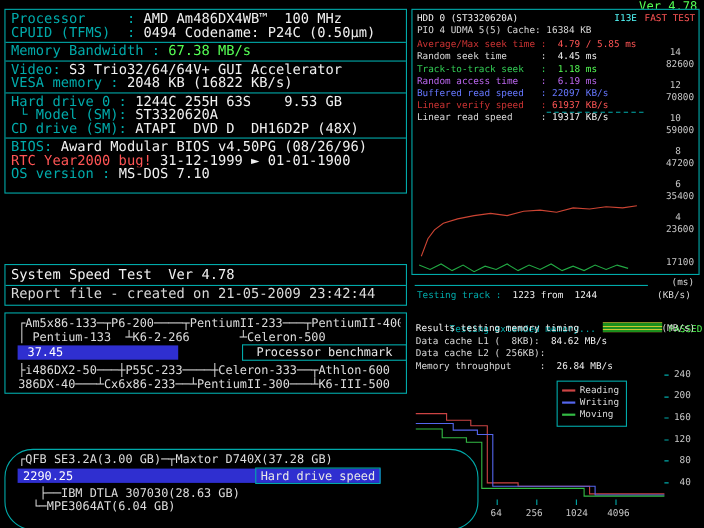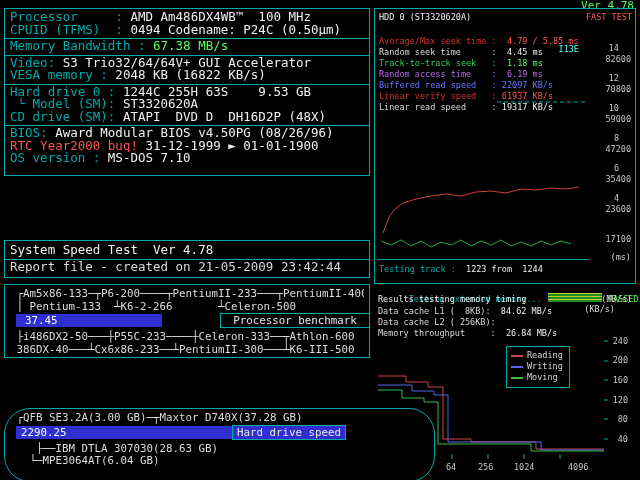--- a/index.html
+++ b/index.html
@@ -16,21 +16,21 @@
   .row{white-space:pre;height:12.5px;overflow:hidden;}
   .hr{height:3px;border-bottom:1px solid #00aaaa;margin:0 -5px 1px;}
   .c-cyan{color:#00aaaa}.c-bcyan{color:#55ffff}.c-white{color:#d8d8d8}.c-bwhite{color:#f0f0f0}
   .c-green{color:#33cc55}.c-bgreen{color:#55ff55}.c-red{color:#cc3333}.c-bred{color:#ff5555}
   .c-blue{color:#6677ff}.c-mag{color:#bb66ee}
 
   
   #titlebox{left:4px;top:240px;width:366px;height:38px;font-size:12.5px;line-height:12.5px;padding:3px 5px;}
 
   
-  #hddpanel{left:374px;top:8px;width:262px;height:276px;font-size:8.5px;line-height:11px;}
+  #hddpanel{left:374px;top:8px;width:262px;height:242px;font-size:8.5px;line-height:11px;}
   #hddpanel .abs{position:absolute;white-space:pre;}
   .srow{white-space:pre;height:11px;}
   .hdd-stats{position:absolute;left:4px;top:27px;}
   .axis-row{position:absolute;right:4px;width:46px;text-align:right;color:#c8c8c8;}
   .axis-row .ms{height:11px;padding-right:12px;}
   .axis-row .kbs{height:11px;}
   #hddgraph{position:absolute;left:2px;top:24px;}
   .hdd-div{position:absolute;left:2px;right:46px;top:250px;border-top:1px solid #00aaaa;}
 
   
@@ -83,22 +83,23 @@
   </div>
 
   <div class="box" id="titlebox">
     <div class="row c-bwhite">System Speed Test  Ver 4.78</div>
     <div class="hr"></div>
     <div class="row c-white">Report file - created on 21-05-2009 23:42:44</div>
   </div>
 
   <div class="box" id="hddpanel">
     <div class="abs c-bwhite" style="left:4px;top:3px;">HDD 0 (ST3320620A)</div>
-    <div class="abs c-bcyan" style="right:56px;top:3px;margin-top:32px;">I13E</div>
+    <div class="abs c-bcyan" style="right:56px;top:3px;">I13E</div>
     <div class="abs c-bred" style="right:3px;top:3px;">FAST TEST</div>
+    <div class="abs c-white" style="left:4px;top:14px;">PIO 4 UDMA 5(5) Cache: 16384 KB</div>
 
     <div class="hdd-stats">
       <div class="srow"><span class="c-red">Average/Max seek time :</span><span class="c-bred">  4.79 / 5.85 ms</span></div>
       <div class="srow"><span class="c-white">Random seek time      :</span><span class="c-bwhite">  4.45 ms</span></div>
       <div class="srow"><span class="c-green">Track-to-track seek   :</span><span class="c-bgreen">  1.18 ms</span></div>
       <div class="srow"><span class="c-mag">Random access time    :</span><span class="c-mag">  6.19 ms</span></div>
       <div class="srow"><span class="c-blue">Buffered read speed   :</span><span class="c-blue"> 22097 KB/s</span></div>
       <div class="srow"><span class="c-red">Linear verify speed   :</span><span class="c-bred"> 61937 KB/s</span></div>
       <div class="srow"><span class="c-white">Linear read speed     :</span><span class="c-bwhite"> 19317 KB/s</span></div>
     </div>
@@ -134,21 +135,21 @@
 
     <svg id="hddgraph" width="212" height="222" viewBox="0 0 212 222">
       <line x1="120" y1="69" x2="210" y2="69" stroke="#00aaaa" stroke-width="1" stroke-dasharray="4 3"></line>
       <polyline fill="none" stroke="#cc4433" stroke-width="1" points="6,200 12,184 18,176 26,170 39,166 54,163 69,161 84,163 99,159 114,158 129,160 144,156 159,157 174,155 189,156 202,154"></polyline>
       <polyline fill="none" stroke="#22aa44" stroke-width="1" points="4,208 14,212 24,207 34,213 44,208 54,214 64,209 74,212 84,207 94,213 104,208 114,212 124,207 134,213 144,209 154,213 164,208 174,212 184,208 194,211"></polyline>
     </svg>
 
     <div class="hdd-div"></div>
     <div class="abs c-white" style="right:4px;top:243px;">(ms)</div>
     <div class="abs" style="left:4px;top:255px;"><span class="c-cyan">Testing track : </span><span class="c-bwhite"> 1223 from  1244</span></div>
-    <div class="abs c-white" style="right:20px;top:255px;margin-top:40px;">(KB/s)</div>
+    <div class="abs c-white" style="right:7px;top:255px;">(KB/s)</div>
   </div>
 
   <div id="memsection">
     <div class="mrow" style="left:4px;top:2px;">
       <span class="c-cyan">Testing extended memory...</span><span class="prog"></span><span class="c-bgreen">PASSED</span>
     </div>
     <div class="mrow c-bwhite" style="left:4px;top:14px;">Results testing memory timing</div>
     <div class="mrow c-white" style="right:4px;top:14px;">(MB/s)</div>
     <div class="mrow" style="left:4px;top:26px;"><span class="c-white">Data cache L1 (  8KB):</span><span class="c-bwhite">  84.62 MB/s</span></div>
     <div class="mrow" style="left:4px;top:37px;"><span class="c-white">Data cache L2 ( 256KB):</span><span class="c-bwhite"></span></div>
@@ -183,21 +184,21 @@
     <div class="ytick" style="top:95px">160</div>
     <div class="ytick" style="top:115px">120</div>
     <div class="ytick" style="top:134px">80</div>
     <div class="ytick" style="top:154px">40</div>
 
     <div class="xtick" style="left:4px">4</div>
     <div class="xtick" style="left:36px">16</div>
     <div class="xtick" style="left:72px">64</div>
     <div class="xtick" style="left:104px">256</div>
     <div class="xtick" style="left:140px">1024</div>
-    <div class="xtick" style="left:194px">4096</div>
+    <div class="xtick" style="left:178px">4096</div>
   </div>
 
   <div class="box" id="cpubench">
     <div class="row"> ┌Am5x86-133─┬P6-200────┬PentiumII-233───┬PentiumII-400</div>
     <div class="row"> │ Pentium-133  ┴K6-2-266       ┴Celeron-500</div>
     <div class="bar-row">
       <div class="bench-bar cpu-bar"><span>37.45</span></div>
       <div class="bench-label cpu-label">Processor benchmark</div>
     </div>
     <div class="row"> ├i486DX2-50───┼P55C-233────┼Celeron-333──┬Athlon-600</div>

